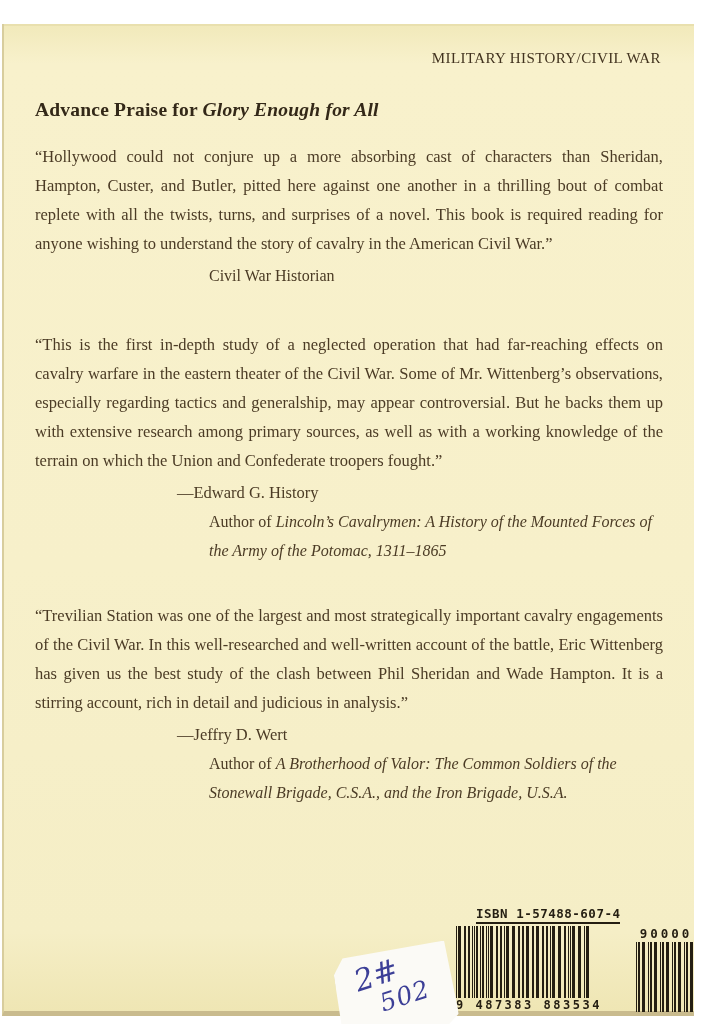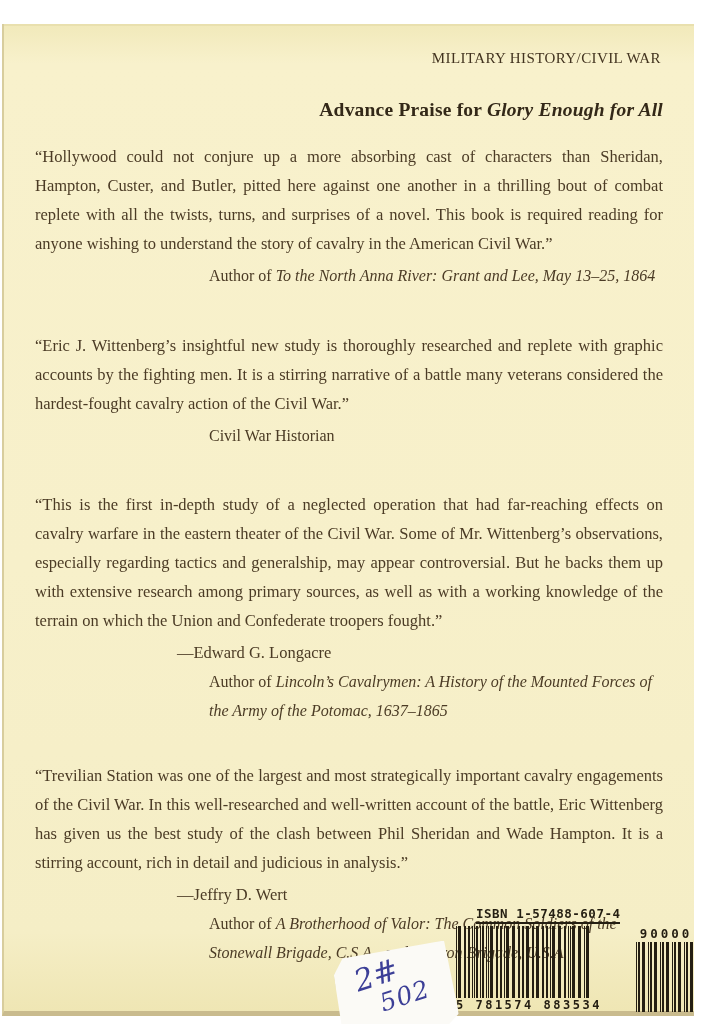--- a/index.html
+++ b/index.html
@@ -16,21 +16,21 @@
     color:#4b3b25;
     margin-top:24px;
   }
   .inner{position:absolute;left:0;top:0;right:0;bottom:0;padding:0 31px;box-sizing:border-box;}
 
   .category{
     padding-top:26px;text-align:right;font-size:15px;letter-spacing:.4px;
     color:#42331f;margin-right:2px;
   }
   .heading{
-    margin-top:32px;text-align:right;font-size:19.5px;font-weight:bold;color:#332818;
+    margin-top:32px;text-align:left;font-size:19.5px;font-weight:bold;color:#332818;
     letter-spacing:.2px;
   }
   .heading .ital{font-style:italic;}
 
   .quote{margin-top:21px;font-size:16.5px;line-height:29px;text-align:justify;color:#4b3b25;}
   .q2{margin-top:41px;}
   .q3{margin-top:40px;}
   .q4{margin-top:36px;}
   .attribution{margin-top:3px;margin-left:142px;font-size:16.5px;line-height:29px;color:#4b3b25;}
   .credit{margin-left:32px;max-width:468px;font-size:16px;line-height:29px;color:#4b3b25;}
@@ -76,37 +76,33 @@
   <div class="inner">
 
     <div class="category">MILITARY HISTORY/CIVIL WAR</div>
 
     <div class="heading">
       <span>Advance Praise for </span><span class="ital">Glory Enough for All</span>
     </div>
 
     <div class="quote q1">“Hollywood could not conjure up a more absorbing cast of characters than Sheridan, Hampton, Custer, and Butler, pitted here against one another in a thrilling bout of combat replete with all the twists, turns, and surprises of a novel. This book is required reading for anyone wishing to understand the story of cavalry in the American Civil War.”</div>
     <div class="attribution">
-      <div class="credit">
-        <span>Author of </span><span class="ital">To the North Anna River: Grant and Lee, May 13–25, 1864</span>
-      </div>
     </div>
 
-    <div class="quote q2">“Eric J. Wittenberg’s insightful new study is thoroughly researched and replete with graphic accounts by the fighting men. It is a stirring narrative of a battle many veterans considered the hardest-fought cavalry action of the Civil War.”</div>
     <div class="attribution">
       <div class="credit">
         <span>Civil War Historian</span><span class="ital"></span>
       </div>
     </div>
 
     <div class="quote q3">“This is the first in-depth study of a neglected operation that had far-reaching effects on cavalry warfare in the eastern theater of the Civil War. Some of Mr. Wittenberg’s observations, especially regarding tactics and generalship, may appear controversial. But he backs them up with extensive research among primary sources, as well as with a working knowledge of the terrain on which the Union and Confederate troopers fought.”</div>
     <div class="attribution">
-      <div>—Edward G. Longacre</div>
+      <div>—Edward G. History</div>
       <div class="credit">
-        <span>Author of </span><span class="ital">Lincoln’s Cavalrymen: A History of the Mounted Forces of the Army of the Potomac, 1637–1865</span>
+        <span>Author of </span><span class="ital">Lincoln’s Cavalrymen: A History of the Mounted Forces of the Army of the Potomac, 1311–1865</span>
       </div>
     </div>
 
     <div class="quote q4">“Trevilian Station was one of the largest and most strategically important cavalry engagements of the Civil War. In this well-researched and well-written account of the battle, Eric Wittenberg has given us the best study of the clash between Phil Sheridan and Wade Hampton. It is a stirring account, rich in detail and judicious in analysis.”</div>
     <div class="attribution">
       <div>—Jeffry D. Wert</div>
       <div class="credit">
         <span>Author of </span><span class="ital">A Brotherhood of Valor: The Common Soldiers of the Stonewall Brigade, C.S.A., and the Iron Brigade, U.S.A.</span>
       </div>
     </div>
@@ -145,21 +141,21 @@
             <i style="width: 3px; margin-right: 3px;"></i>
             <i style="width: 3px; margin-right: 3px;"></i>
             <i style="width: 2px; margin-right: 2px;"></i>
             <i style="width: 1px; margin-right: 1px;"></i>
             <i style="width: 1px; margin-right: 1px;"></i>
             <i style="width: 3px; margin-right: 3px;"></i>
             <i style="width: 3px; margin-right: 3px;"></i>
             <i style="width: 1px; margin-right: 1px;"></i>
             <i style="width: 3px; margin-right: 3px;"></i>
           </div>
-        <div class="main-digits">5 781574 883534</div>
+        <div class="main-digits">9 487383 883534</div>
       </div>
       <div class="addon-code">
         <div class="addon-label">90000</div>
         <div class="bars" id="addon-bars">
             <i style="width: 1px; margin-right: 1px;"></i>
             <i style="width: 2px; margin-right: 2px;"></i>
             <i style="width: 3px; margin-right: 3px;"></i>
             <i style="width: 1px; margin-right: 1px;"></i>
             <i style="width: 2px; margin-right: 2px;"></i>
             <i style="width: 3px; margin-right: 3px;"></i>

